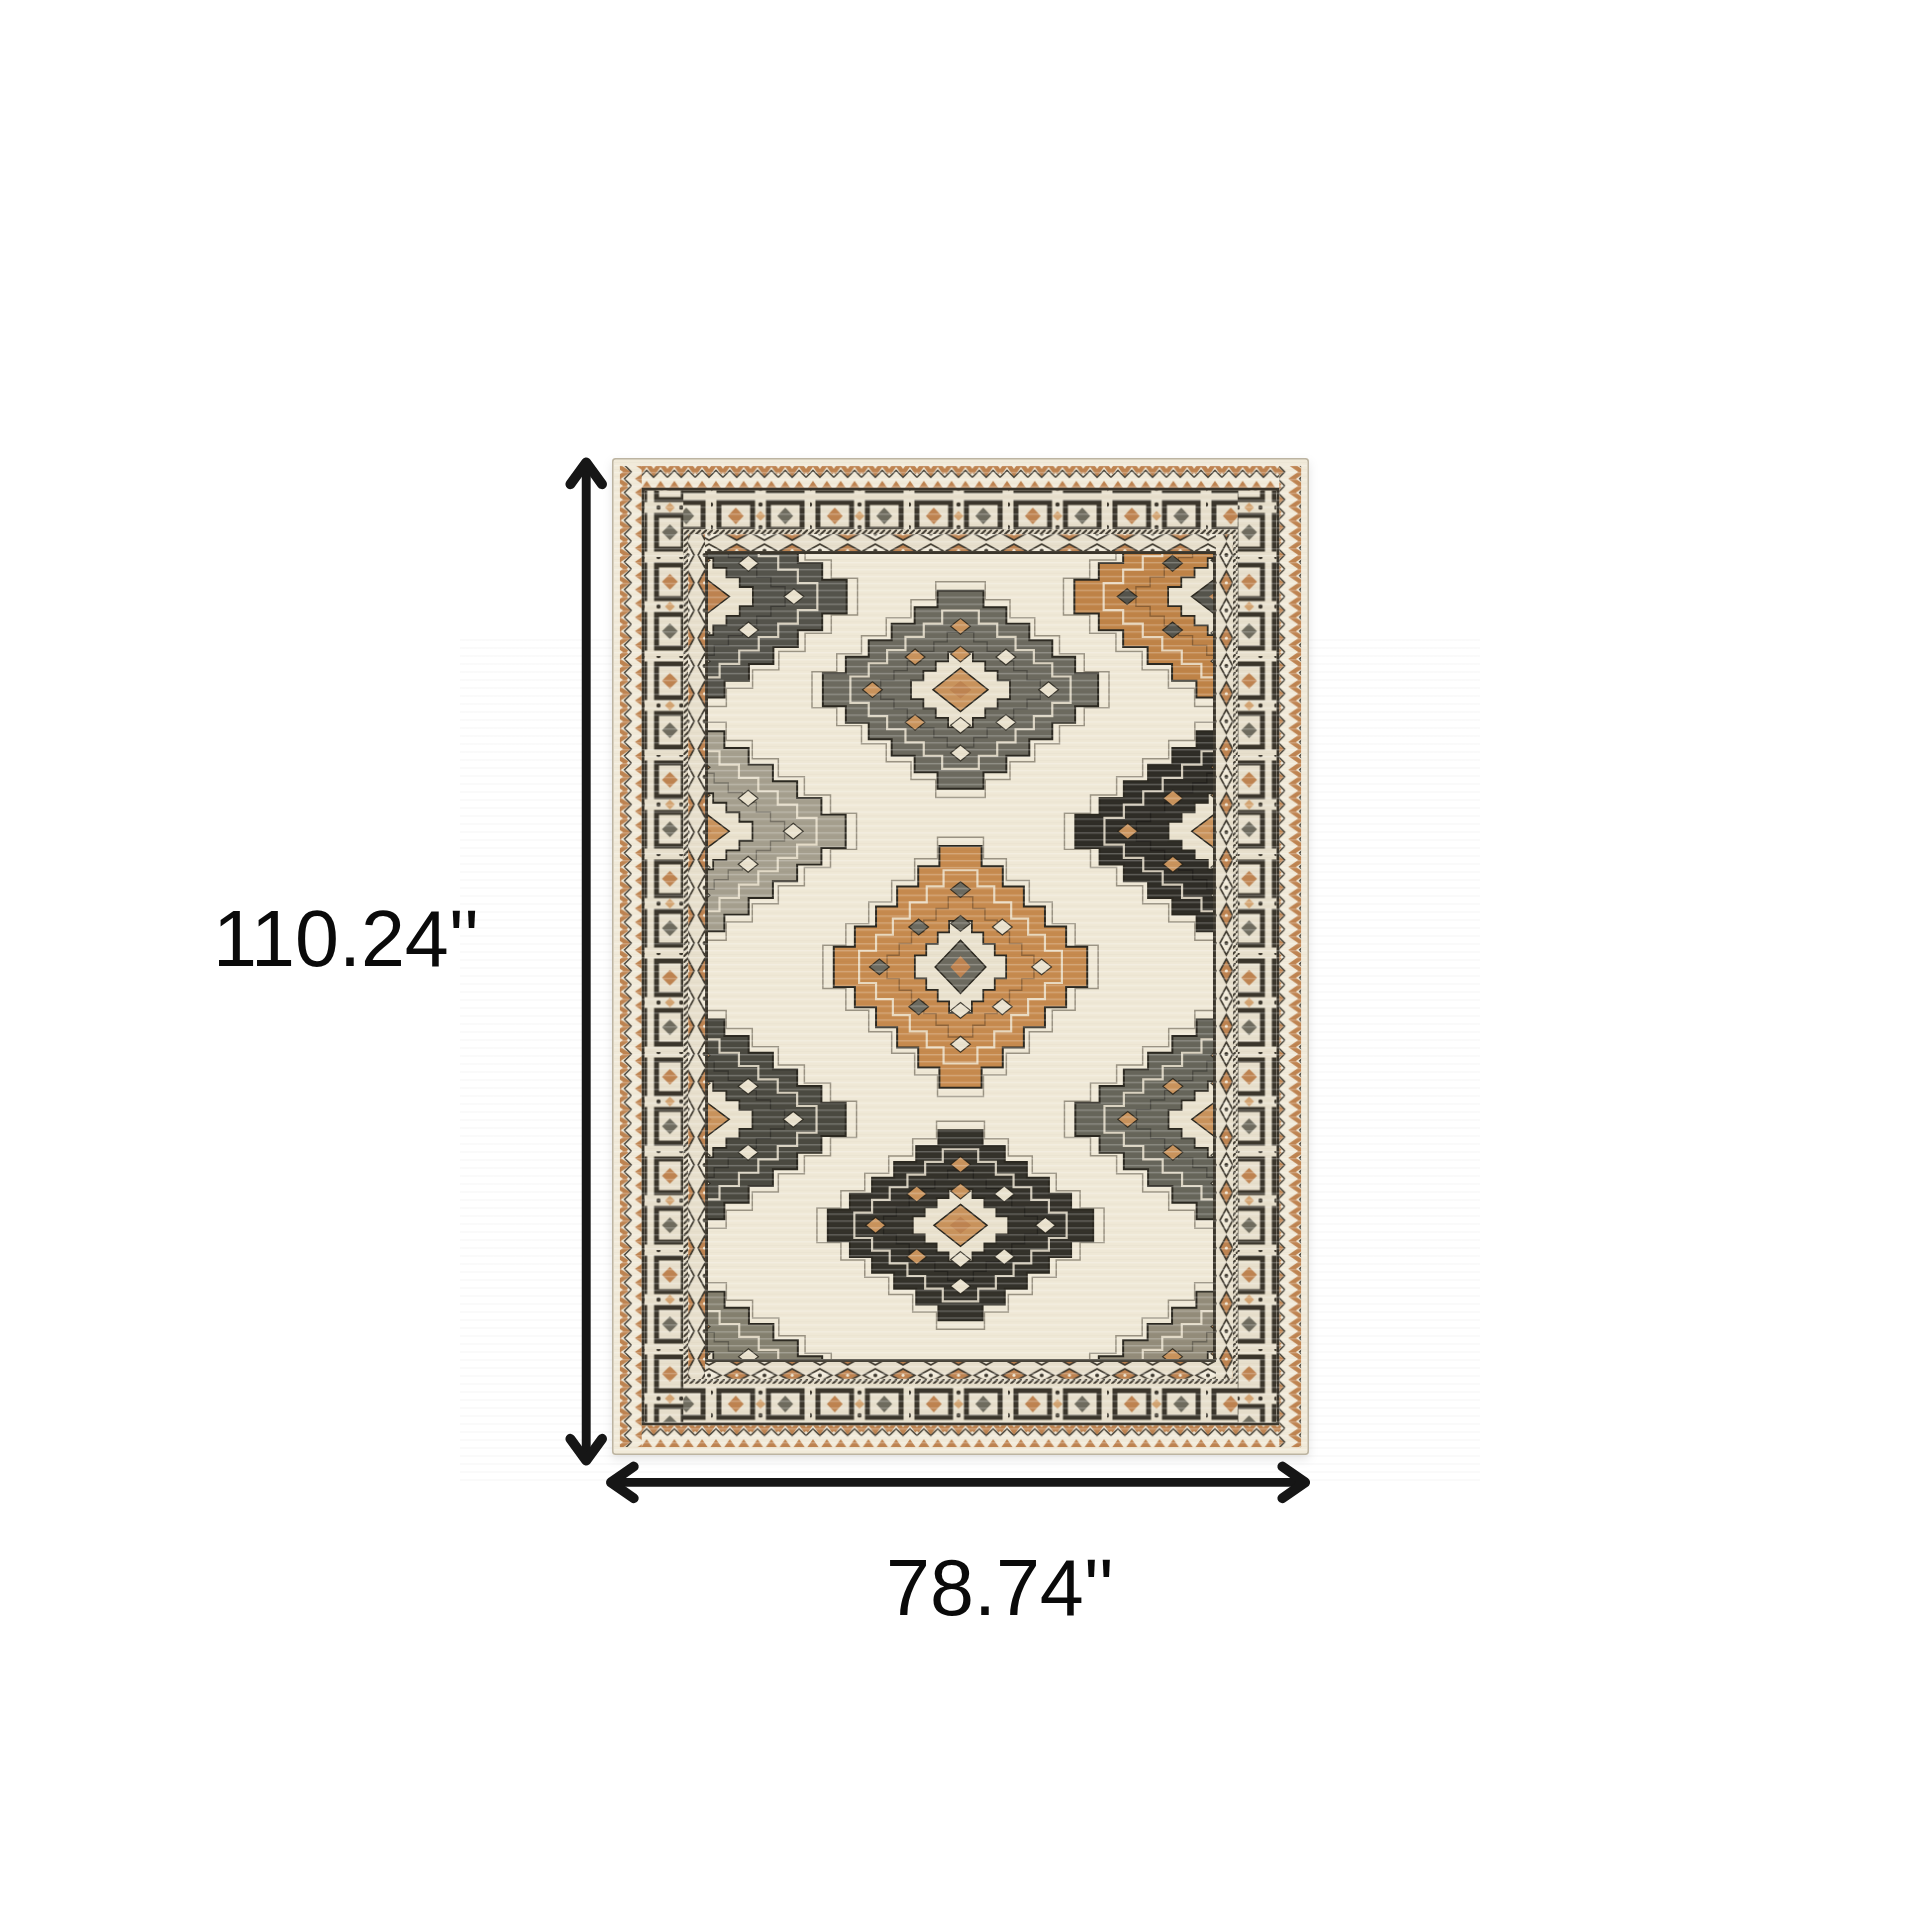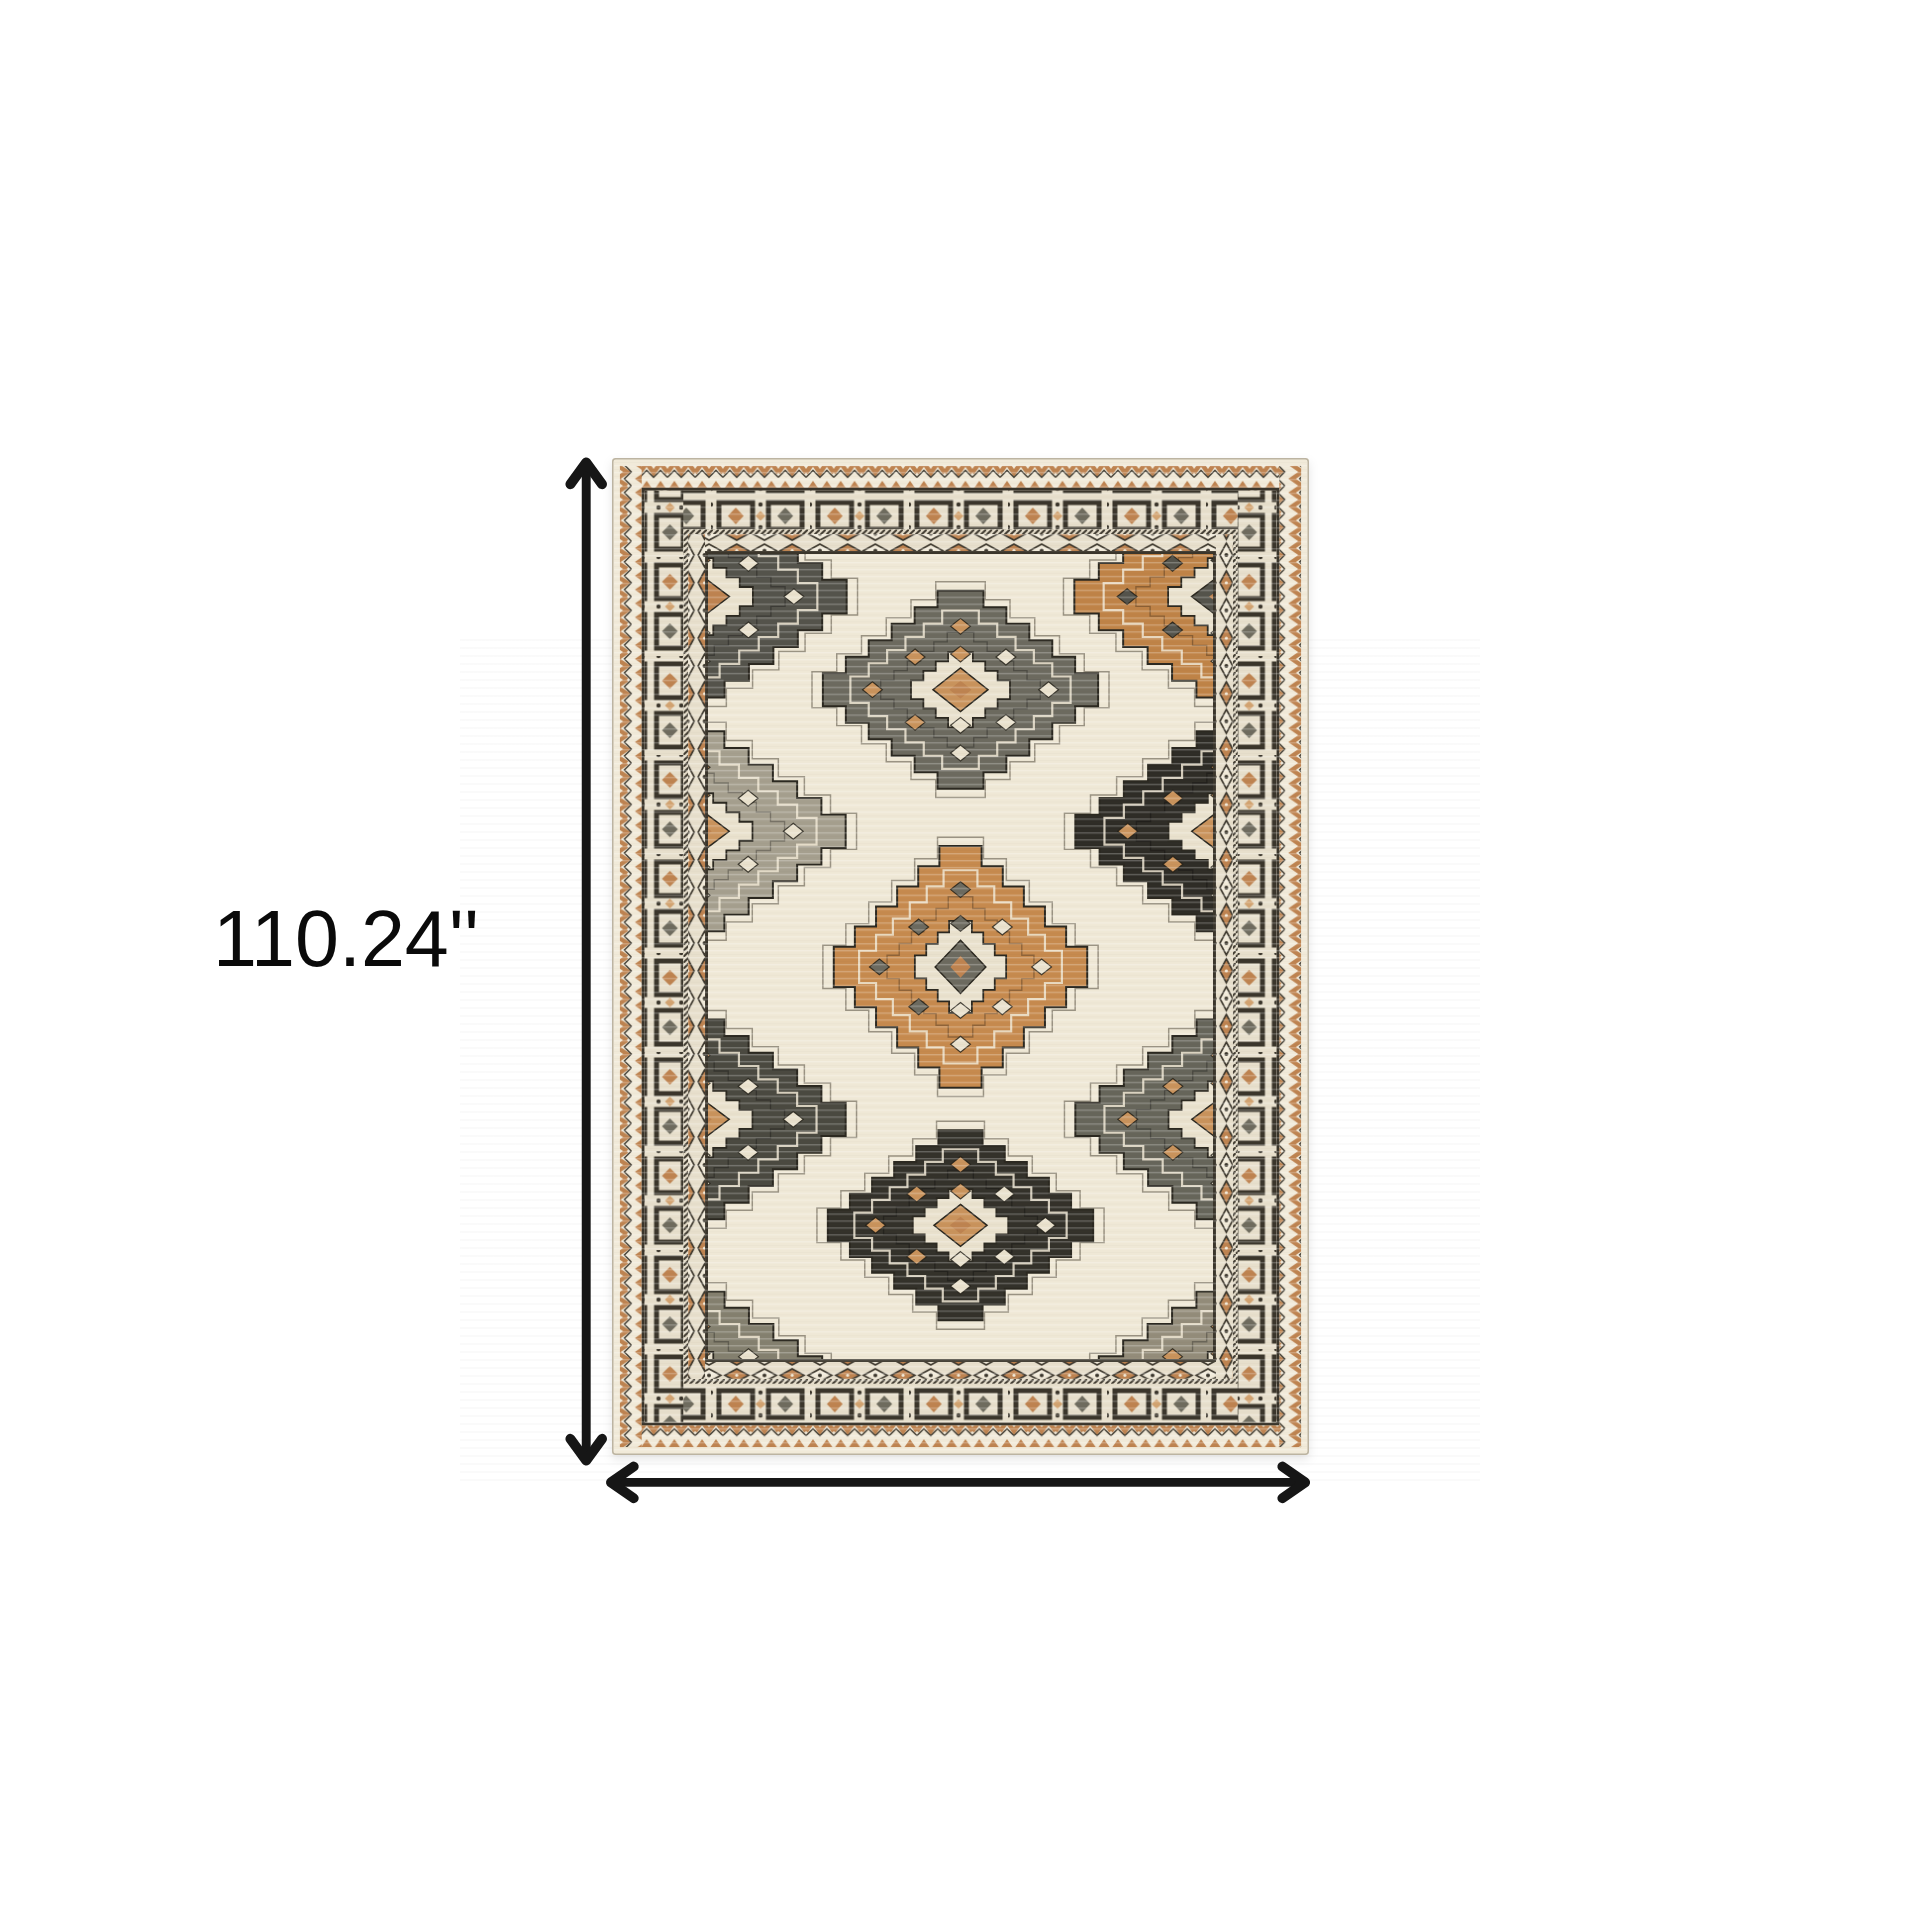--- a/index.html
+++ b/index.html
@@ -362,15 +362,16 @@
       </g>
       <g>
         <path d="M620 1497 L1315 1497" stroke-width="9"></path>
         <path d="M640 1481 L617 1497 L640 1513" stroke-width="10"></path>
         <path d="M1295 1481 L1318 1497 L1295 1513" stroke-width="10"></path>
       </g>
     </g>
   </svg>
 
   <div class="dim-label h" style="color: rgb(10, 10, 10);">110.24''</div>
+  <div class="dim-label w" style="color: rgb(10, 10, 10);">78.74''</div>
 
 </div>
 
 
 </body></html>

